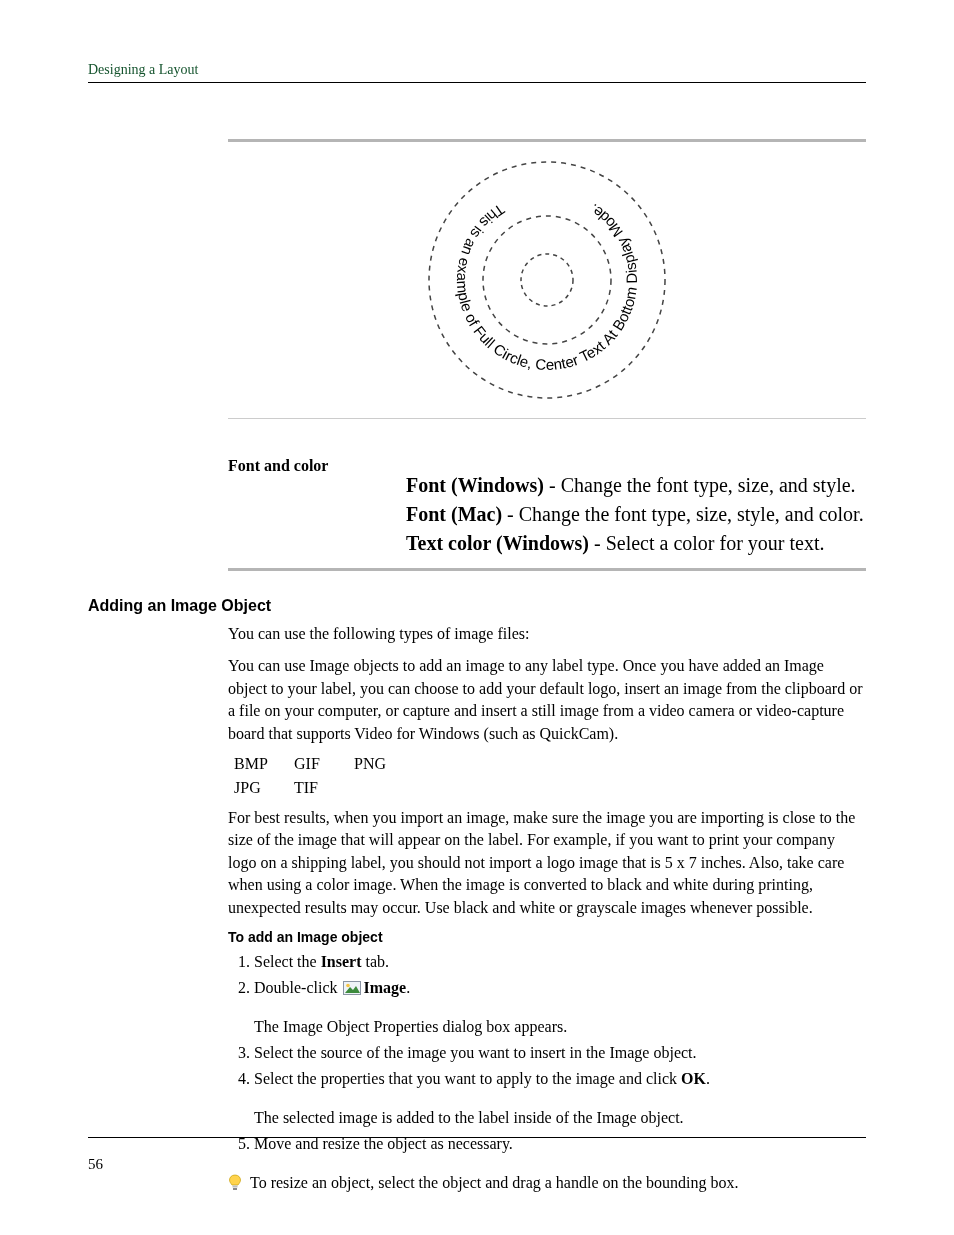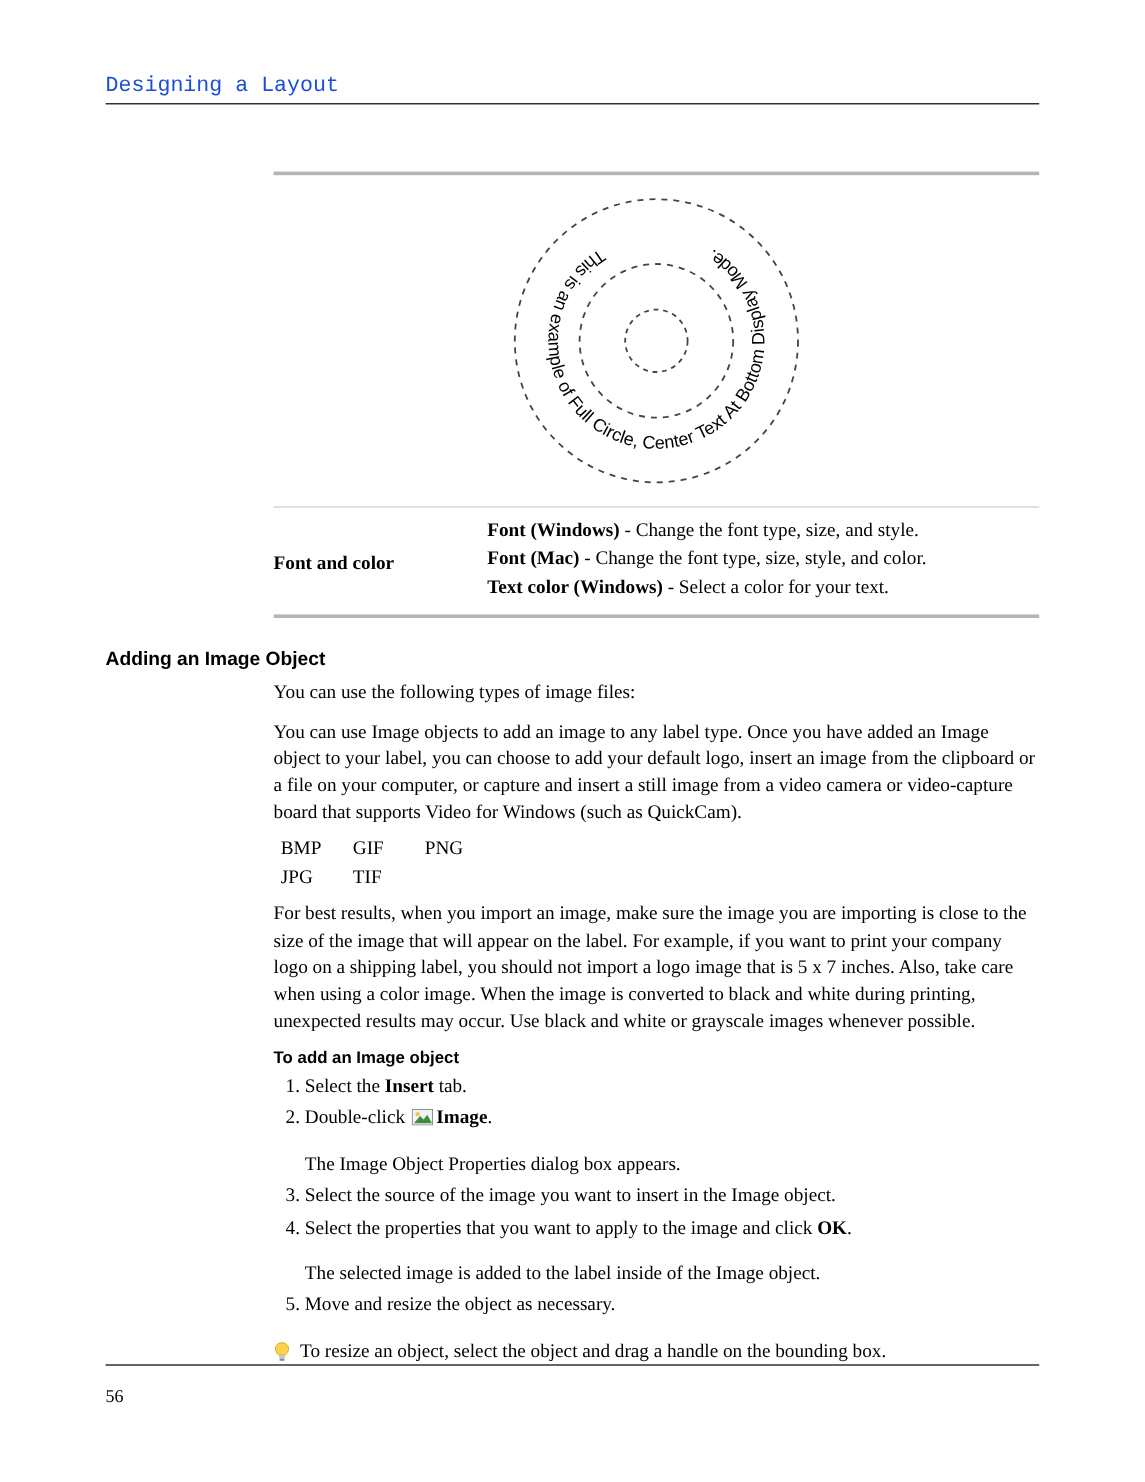--- a/index.html
+++ b/index.html
@@ -15,23 +15,23 @@
     height: 1235px;
     box-sizing: border-box;
     padding: 62px 88px 40px 88px;
     position: relative;
     margin: 0 auto;
   }
   .header-line {
     border-bottom: 1px solid #000;
     padding-bottom: 4px;
     margin-bottom: 56px;
-    font-family: Liberation Mono, monospace;
-    font-size: 18px;
-    color: #1d4ed8;
+    font-family: Liberation Serif, serif;
+    font-size: 14px;
+    color: #14532d;
   }
   .content-block {
     margin-left: 140px;
   }
   .figure-cell {
     border-top: 3px solid #b5b5b5;
     border-bottom: 1px solid #ccc;
     padding: 8px 0;
     display: flex;
     justify-content: center;
@@ -50,22 +50,23 @@
     width: 160px;
     flex-shrink: 0;
     font-family: "Times New Roman", serif;
     font-weight: bold;
     font-size: 16px;
     padding-top: 30px;
   }
   .table-row .content-col {
     flex: 1;
     font-family: "Times New Roman", serif;
-    font-size: 16px;
+    font-size: 20px;
     line-height: 1.4;
+    margin-top: 43px;
   }
   .content-col .item { margin: 1px 0; }
   .content-col .item b { font-weight: bold; }
   h2.section-heading {
     font-family: Verdana, Geneva, sans-serif;
     font-weight: bold;
     font-size: 16px;
     margin: 26px 0 8px 0;
   }
   .body-para {

